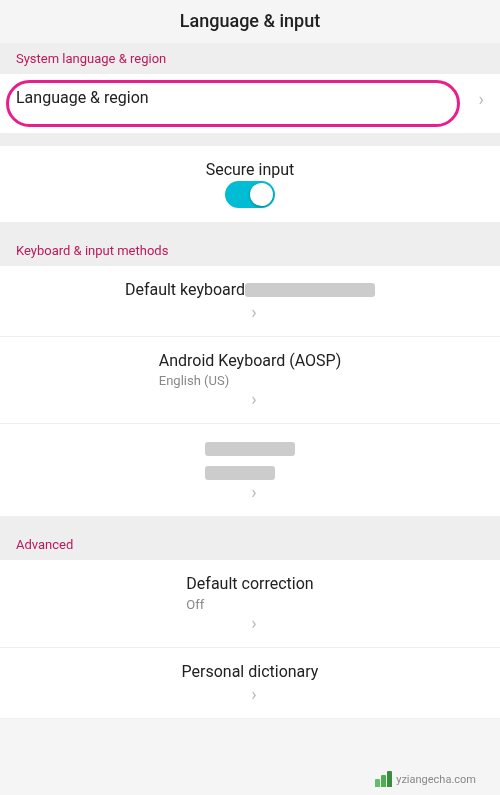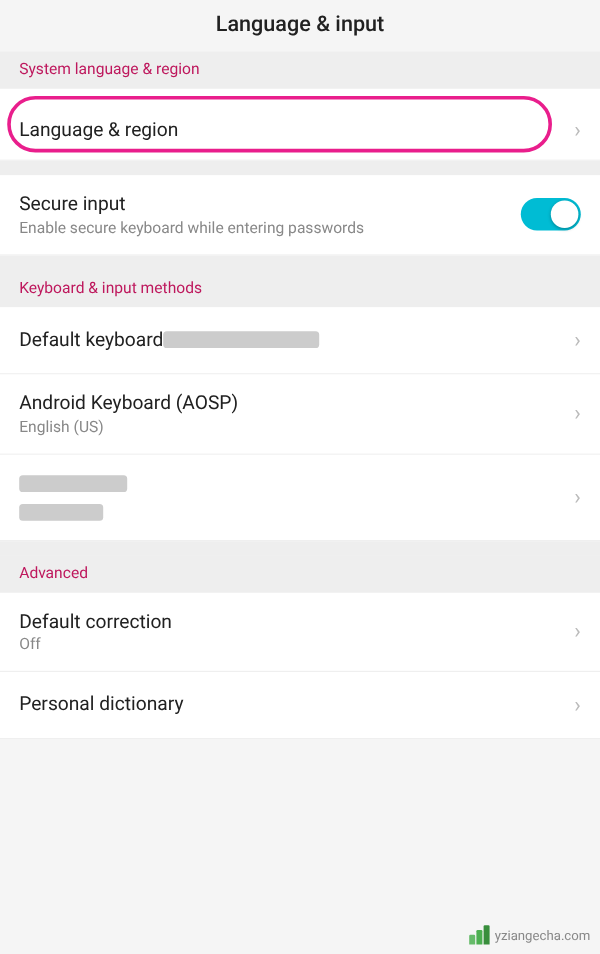--- a/index.html
+++ b/index.html
@@ -37,20 +37,21 @@
     .list-item {
       background: #fff;
       padding: 14px 16px;
       border-bottom: 1px solid #efefef;
       display: flex;
       align-items: center;
       justify-content: space-between;
       position: relative;
       cursor: pointer;
       min-height: 56px;
+      flex-direction: column;
     }
 
     .list-item-content {
       flex: 1;
     }
 
     .list-item-title {
       font-size: 16px;
       color: #212121;
       font-weight: 400;
@@ -93,21 +94,21 @@
       height: 12px;
       background: #eeeeee;
     }
 
     
     .language-region-item {
       background: #fff;
       padding: 14px 16px;
       border-bottom: 1px solid #efefef;
       display: flex;
-      align-items: flex-end;
+      align-items: flex-start;
       justify-content: space-between;
       position: relative;
       cursor: pointer;
       min-height: 60px;
     }
 
     .pink-circle {
       position: absolute;
       left: 6px;
       top: 6px;
@@ -122,21 +123,21 @@
       display: inline-block;
       background: #ccc;
       border-radius: 3px;
       height: 14px;
       vertical-align: middle;
     }
 
     .watermark {
       position: absolute;
       bottom: 8px;
-      right: 8px;
+      right: 24px;
       display: flex;
       align-items: center;
       gap: 4px;
     }
 
     .watermark-logo {
       display: flex;
       align-items: flex-end;
       gap: 1px;
     }
@@ -169,21 +170,20 @@
     <div class="list-item-title">Language &amp; region</div>
   </div>
   <span class="chevron">›</span>
 </div>
 
 <div class="spacer"></div>
 
 <div class="list-item">
   <div class="list-item-content">
     <div class="list-item-title">Secure input</div>
-    <div class="list-item-subtitle">Enable secure keyboard while entering passwords</div>
   </div>
   <div class="toggle">
     <div class="toggle-knob"></div>
   </div>
 </div>
 
 <div class="spacer"></div>
 
 <div class="section-header">Keyboard &amp; input methods</div>
 

